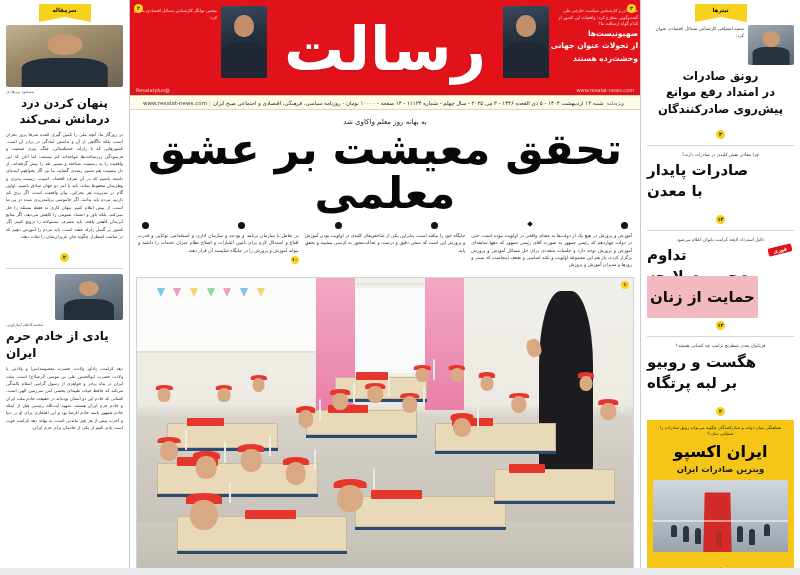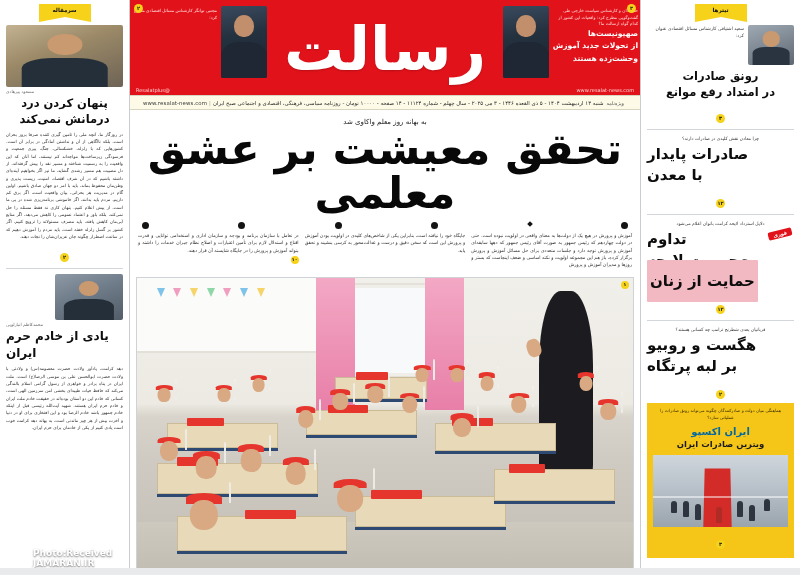--- a/index.html
+++ b/index.html
@@ -145,21 +145,21 @@
     display:inline-block;width:9px;height:9px;border-radius:50%;
     background:#f6d21a;color:#111;font-size:5px;line-height:9px;text-align:center;font-weight:bold;
   }
   .hl-mark{background:#f2b9c2;padding:12px 3px;border-radius:1px;}
   .tag-new{
     display:inline-block;background:#e2121a;color:#fff;font-size:5px;font-weight:bold;
     padding:1px 5px;border-radius:2px;transform:rotate(-14deg);
   }
   .expo-box{background:#f5c518;padding:5px 6px 6px;margin-top:3px;}
   .expo-kicker{font-size:4.3px;color:#3a3000;line-height:1.6;text-align:center;}
-  .expo-head{font-size:10px;font-weight:bold;color:#0369a1;text-align:center;line-height:1.35;}
+  .expo-head{font-size:16px;font-weight:bold;color:#000000;text-align:center;line-height:1.35;}
   .expo-sub{font-size:8.5px;font-weight:bold;color:#1a1a1a;text-align:center;line-height:1.5;}
   .expo-photo{
     margin-top:4px;height:72px;position:relative;overflow:hidden;
     background:linear-gradient(180deg,#cfd6dc 0%,#b9c2ca 44%,#9aa4ad 100%);
   }
   .expo-photo .carpet{position:absolute;left:38%;top:16%;width:20%;height:84%;background:#d22b28;transform:perspective(40px) rotateX(4deg);}
   .expo-photo .rail{position:absolute;left:0;right:0;top:56%;height:2px;background:rgba(255,255,255,.5);}
   .expo-photo .fig{position:absolute;bottom:14%;width:6px;height:16px;border-radius:3px 3px 1px 1px;background:#2e3540;}
   .sb-thumb-row{display:flex;gap:4px;align-items:flex-start;}
   .sb-thumb{
@@ -195,20 +195,21 @@
                 <span class="body"></span>
             </div>
             <div style="flex:1">
               <div class="sb-kicker" style="text-align:right">سعید اشتیاقی
 کارشناس مسائل اقتصادی عنوان کرد:</div>
             </div>
           </div>
           <div class="sb-head" style="margin-top:3px">
             <div>رونق صادرات</div>
             <div>در امتداد رفع موانع</div>
+            <div>پیش‌روی صادرکنندگان</div>
           </div>
           <div class="pm-center"><span class="pm-mini">۳</span></div>
         </div>
 
         <div class="hr"></div>
 
         <div>
           <div class="sb-kicker">چرا معادن نقش کلیدی در صادرات دارند؟</div>
           <div class="sb-head big c" style="margin-top:2px">
             <div>صادرات پایدار</div>
@@ -268,21 +269,21 @@
       <div class="masthead">
         <div class="masthead-logo">رسالت</div>
 
         <div class="mh-side r">
           <div class="mh-photo"></div>
           <div class="mh-txt">
             <div class="mh-kicker">حقوقدان و کارشناس سیاست خارجی طی گفت‌وگویی مطرح کرد:
 واقعیات این کشور از کدام گواه ارسالت ما؟</div>
             <div class="mh-head">
               <div>صهیونیست‌ها</div>
-              <div>از تحولات جدید آموزش</div>
+              <div>از تحولات عنوان جهانی</div>
               <div>وحشت‌زده هستند</div>
             </div>
           </div>
           <span class="mh-page" style="right:2px;top:-2px">۳</span>
         </div>
 
         <div class="mh-side l">
           <div class="mh-photo"></div>
           <div class="mh-txt">
             <div class="mh-kicker">مجتبی توانگر
@@ -431,24 +432,17 @@
               <span class="body"></span>
           </div>
           <div class="sb-byline">محمدکاظم انبارلویی</div>
           <div class="sb-head c" style="font-size:12px">یادی از خادم حرم ایران</div>
           <div class="sb-body" style="margin-top:3px">
             <p>دهه کرامت، یادآور ولادت حضرت معصومه(س) و ولادتی با ولادت حضرت ابوالحسن علی بن موسی الرضا(ع) است. ملت ایران در پناه برادر و خواهری از رسول گرامی اسلام بالندگی می‌کند که حافظ حیات طیبه‌ای بخشی امن سرزمین الهی است، کسانی که خادم این دو آستان بوده‌اند در حقیقت خادم ملت ایران و خادم حرم ایران هستند. شهید آیت‌الله رئیسی قبل از اینکه خادم جمهور باشد خادم الرضا بود و این افتخاری برای او در دنیا و آخرت بیش از هر چیز ماندنی است، به بهانه دهه کرامت خوب است یادی کنیم از یکی از خادمان برای حرم ایران.</p>
           </div>
         </div>
       </div>
 
-      <div class="wm">
-        <span class="seal"></span>
-        <span>
-          <span>Photo:Received</span><br>
-          <span>JAMARAN.IR</span>
-        </span>
-      </div>
     </div>
 
   </div>
   <div class="footer-strip"></div>
 </div>
 
 </body></html>

